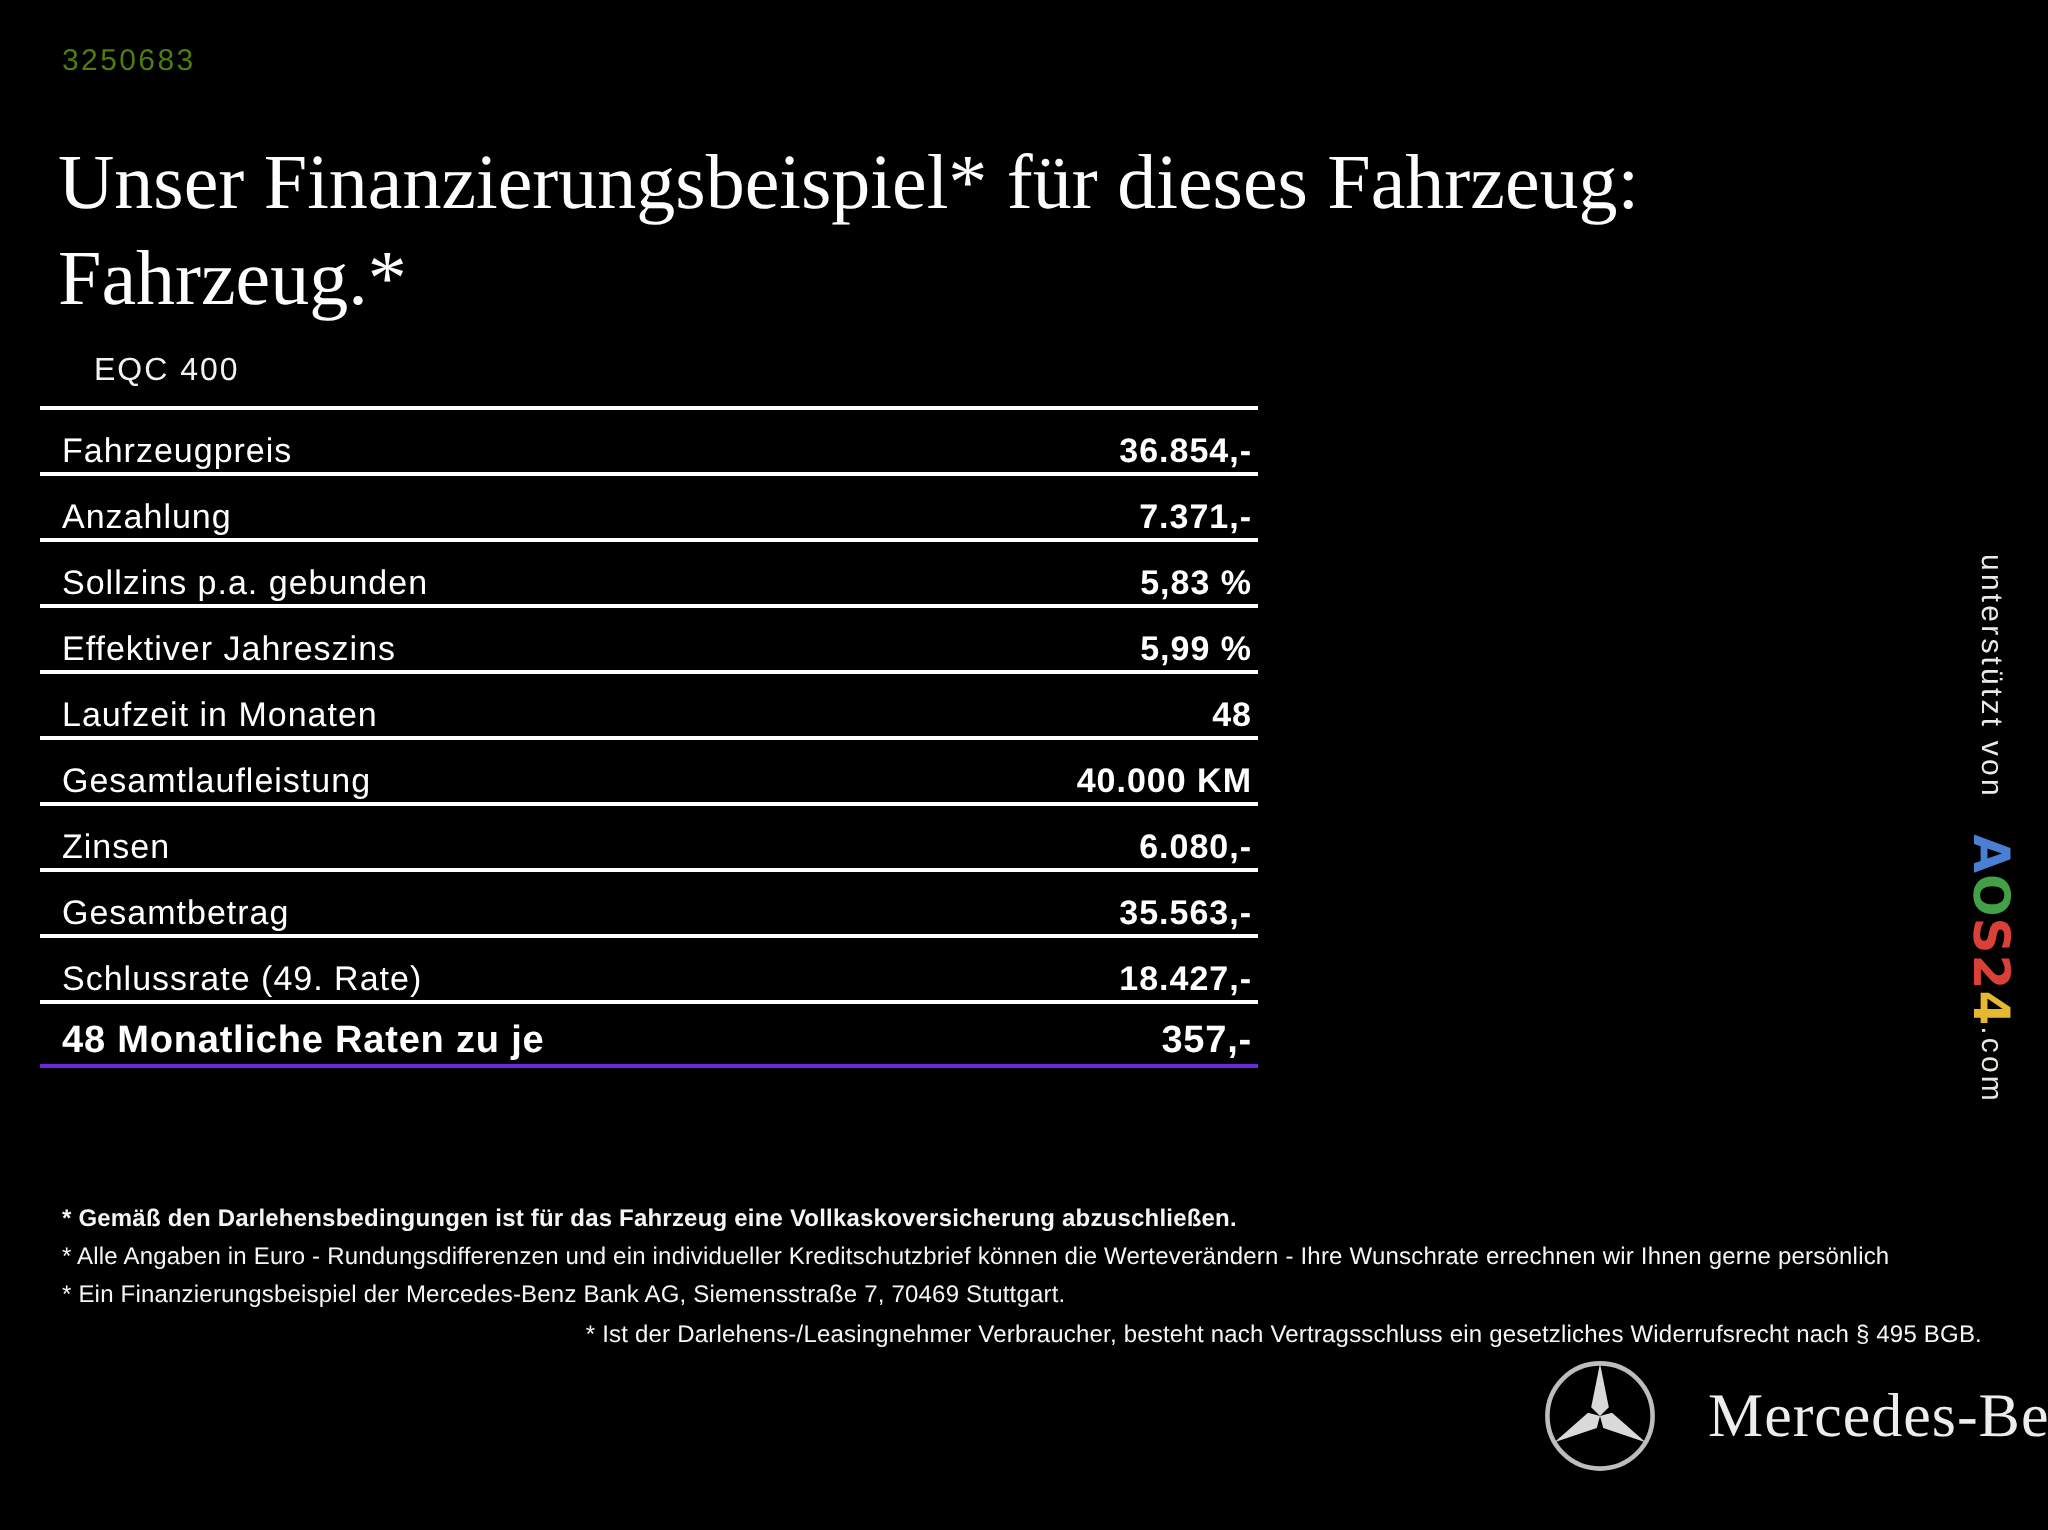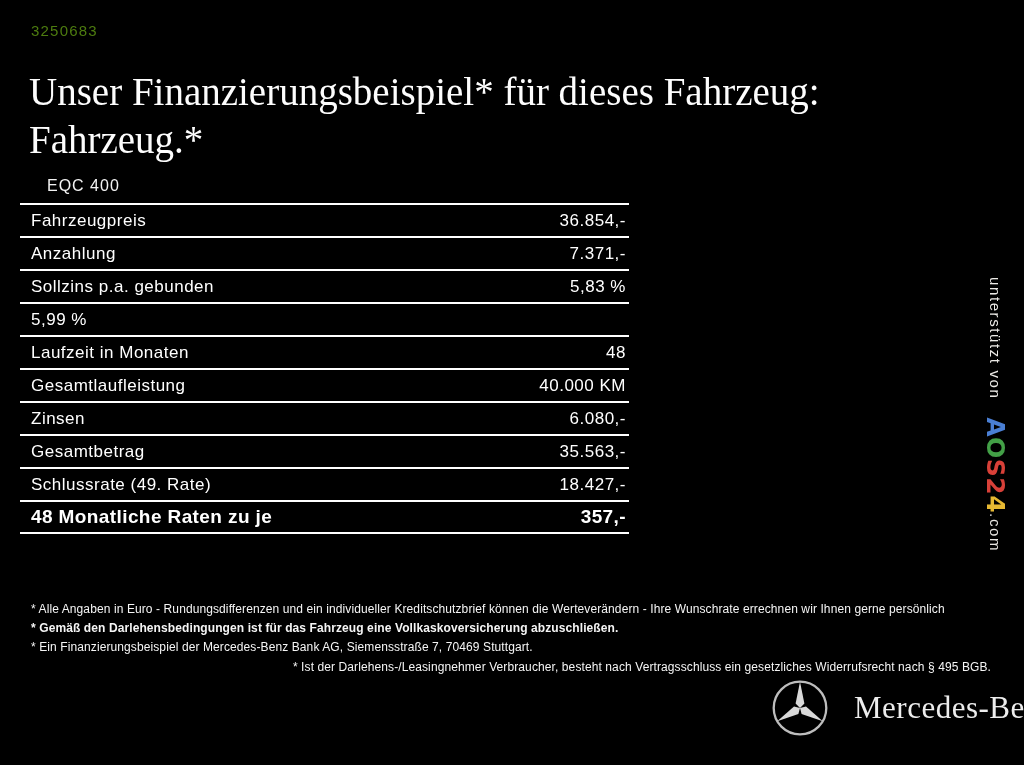--- a/index.html
+++ b/index.html
@@ -26,33 +26,33 @@
 
   .model{
     position:absolute;left:31px;top:177px;
     font-size:16px;letter-spacing:1px;color:#f2f2f2;margin-left:16px;
   }
 
   .fin-table{
     position:absolute;left:20px;top:203px;width:609px;
   }
   .fin-row{
-    display:flex;justify-content:space-between;align-items:center;
+    display:flex;justify-content:space-between;align-items:flex-end;
     height:31px;
     border-top:2px solid #ffffff;
     padding:0 3px 0 11px;
     font-size:17px;letter-spacing:0.5px;color:#fff;
   }
   .fin-row.total{
     height:30px;
-    border-bottom:2px solid #ffffff;
+    border-bottom:2px solid #6d28d9;
     font-size:19px;font-weight:700;letter-spacing:0.4px;
   }
   .fin-label{white-space:nowrap;}
-  .fin-value{white-space:nowrap;text-align:right;}
+  .fin-value{white-space:nowrap;text-align:right;font-weight:bold;}
 
   .footnotes{
     position:absolute;left:31px;top:600px;width:960px;
     font-size:12px;line-height:19px;color:#f5f5f5;letter-spacing:0.1px;
   }
   .footnotes .fn{white-space:nowrap;}
   .footnotes .fn.bold{font-weight:700;}
   .footnotes .fn.last{margin-top:1px;text-align:right;}
 
   .side-credit{
@@ -100,20 +100,21 @@
     </div>
     <div class="fin-row">
       <span class="fin-label">Anzahlung</span>
       <span class="fin-value">7.371,-</span>
     </div>
     <div class="fin-row">
       <span class="fin-label">Sollzins p.a. gebunden</span>
       <span class="fin-value">5,83 %</span>
     </div>
     <div class="fin-row">
+      <span class="fin-label">Effektiver Jahreszins</span>
       <span class="fin-value">5,99 %</span>
     </div>
     <div class="fin-row">
       <span class="fin-label">Laufzeit in Monaten</span>
       <span class="fin-value">48</span>
     </div>
     <div class="fin-row">
       <span class="fin-label">Gesamtlaufleistung</span>
       <span class="fin-value">40.000 KM</span>
     </div>
@@ -129,22 +130,22 @@
       <span class="fin-label">Schlussrate (49. Rate)</span>
       <span class="fin-value">18.427,-</span>
     </div>
     <div class="fin-row total">
       <span class="fin-label">48 Monatliche Raten zu je</span>
       <span class="fin-value">357,-</span>
     </div>
   </div>
 
   <div class="footnotes">
+    <div class="fn bold">* Gemäß den Darlehensbedingungen ist für das Fahrzeug eine Vollkaskoversicherung abzuschließen.</div>
     <div class="fn">* Alle Angaben in Euro - Rundungsdifferenzen und ein individueller Kreditschutzbrief können die Werteverändern - Ihre Wunschrate errechnen wir Ihnen gerne persönlich</div>
-    <div class="fn bold">* Gemäß den Darlehensbedingungen ist für das Fahrzeug eine Vollkaskoversicherung abzuschließen.</div>
     <div class="fn">* Ein Finanzierungsbeispiel der Mercedes-Benz Bank AG, Siemensstraße 7, 70469 Stuttgart.</div>
     <div class="fn last">* Ist der Darlehens-/Leasingnehmer Verbraucher, besteht nach Vertragsschluss ein gesetzliches Widerrufsrecht nach § 495 BGB.</div>
   </div>
 
   <div class="side-credit">
     <span>unterstützt von </span><span class="gap"></span><span class="aos"><span style="color: rgb(74, 127, 212);">A</span><span style="color: rgb(67, 160, 71);">O</span><span style="color: rgb(216, 64, 56);">S</span><span style="color: rgb(216, 64, 56);">2</span><span style="color: rgb(230, 184, 50);">4</span></span><span class="suffix">.com</span>
   </div>
 
   <div class="brand">
     <svg class="star" viewBox="0 0 60 60" xmlns="http://www.w3.org/2000/svg">

